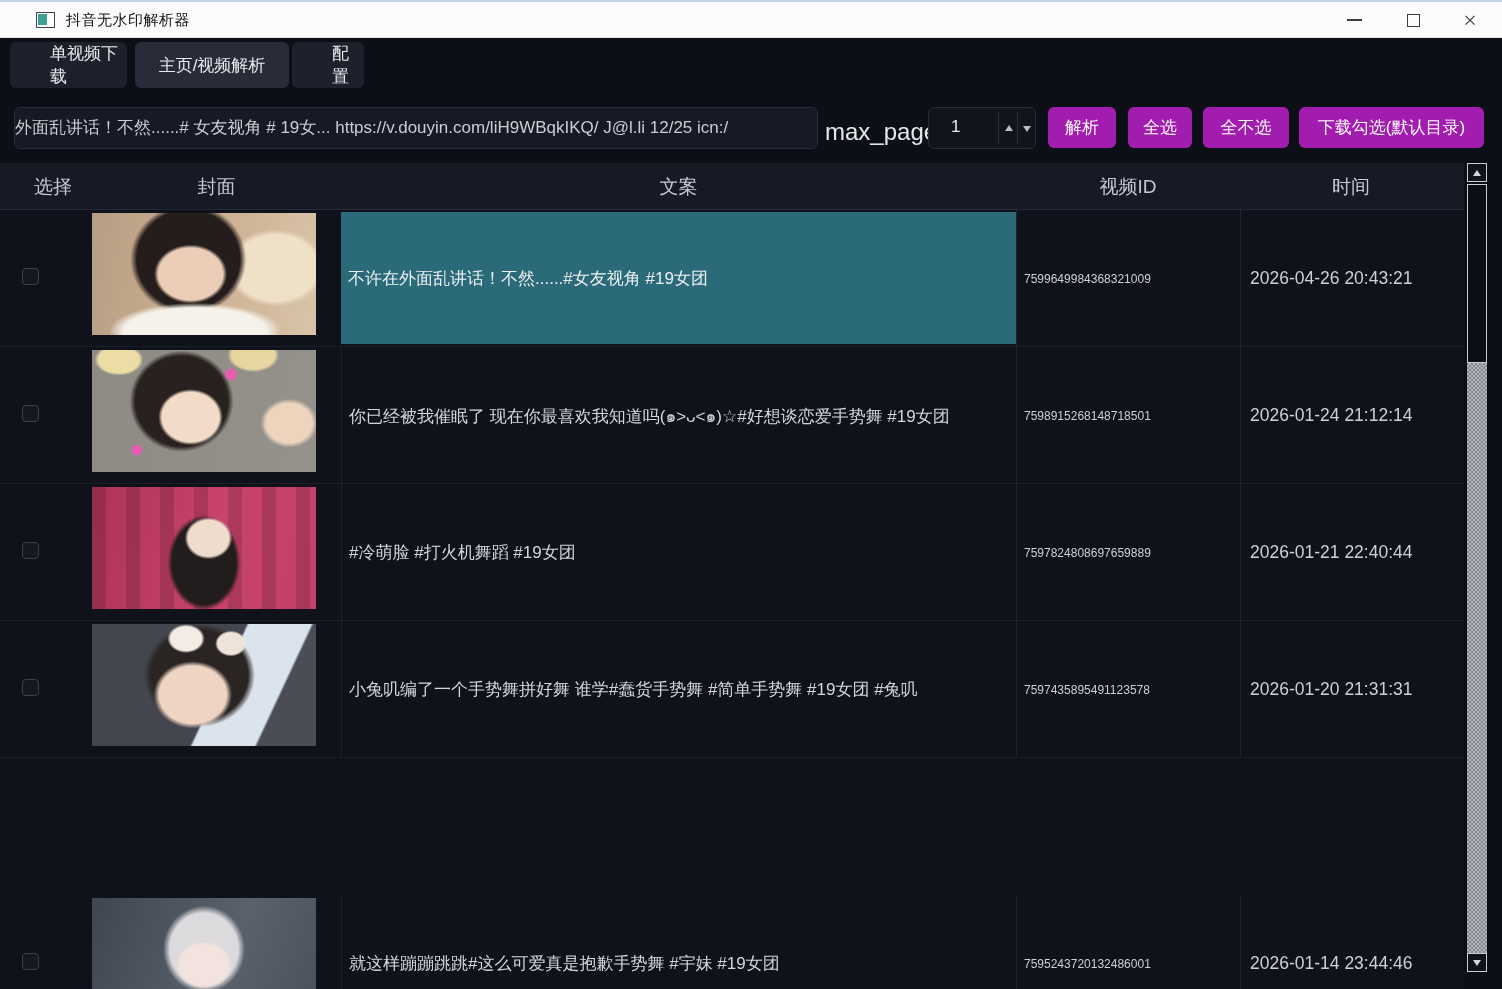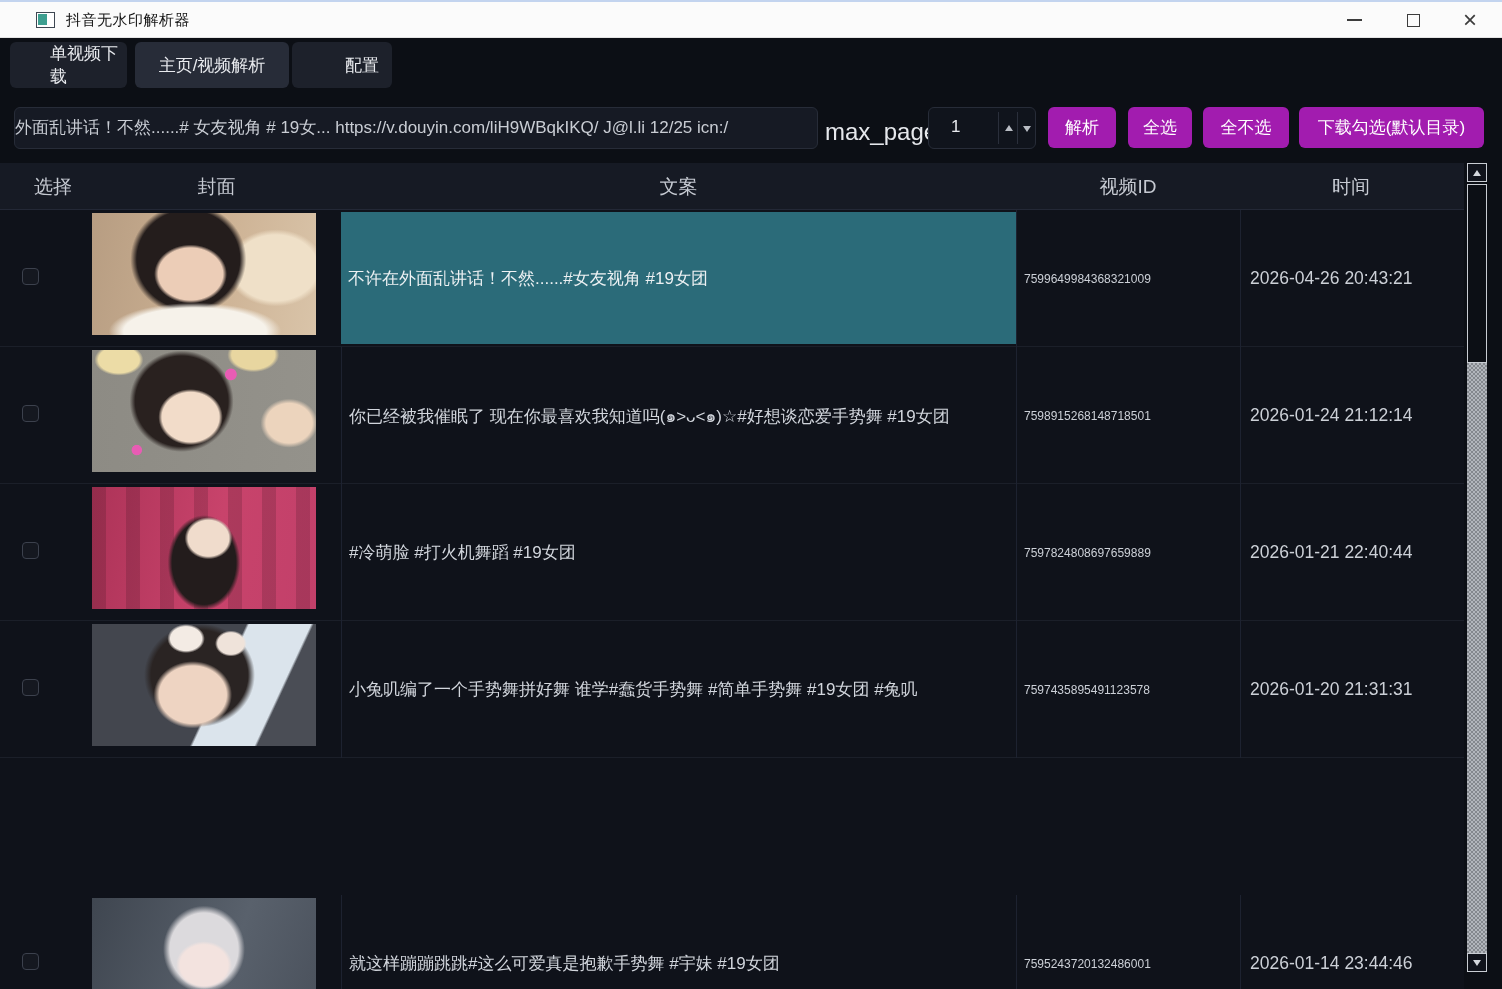--- a/index.html
+++ b/index.html
@@ -2,37 +2,37 @@
 <html><head>
 <meta charset="utf-8">
 <style>
   * { margin:0; padding:0; box-sizing:border-box; }
   html,body { width:1502px; height:989px; overflow:hidden; background:#0c0f15;
     font-family:"Liberation Sans","DejaVu Sans",sans-serif; }
   #app { position:absolute; inset:0; width:1502px; height:989px; background:#0c0f15; overflow:hidden; }
 
   
   #titlebar { position:absolute; left:0; top:0; width:1502px; height:38px; background:#fbfbfb;
-    border-top:2px solid #c3d4ef; border-bottom:1px solid #e4e4e4; }
+    border-top:2px solid #c3d4ef; border-bottom:1px solid #e4e4e4;font-family:Liberation Serif, serif; }
   #app-icon { position:absolute; left:36px; top:10px; width:19px; height:16px; background:#fff;
     border:1.5px solid #3e4752; }
   #app-icon::before { content:""; position:absolute; left:1px; top:1px; width:9px; height:11px; background:#3e9f90; }
   #window-title { position:absolute; left:66px; top:9px; font-size:15px; color:#141414; letter-spacing:.5px; }
   .wbtn { position:absolute; top:0; width:46px; height:36px; display:flex; align-items:center; justify-content:center; }
   #min-btn { left:1331px; } #max-btn { left:1390px; } #close-btn { left:1447px; }
   #min-btn .bar { width:15px; height:2px; background:#3c3c3c; }
   #max-btn .box { width:13px; height:13px; border:1.7px solid #3c3c3c; }
   #close-btn .x { font-size:24px; line-height:24px; color:#3c3c3c; font-weight:400; }
 
   
   .tab { position:absolute; top:42px; height:46px; border-radius:6px; background:#1d212b;
     color:#e9ebef; font-size:17px; display:flex; align-items:center; justify-content:center; }
   #tab-single { left:10px;  width:117px;padding-left:40px; }
   #tab-home   { left:135px; width:154px; background:#272c38; }
-  #tab-config { left:292px; width:100px;padding-left:40px; }
+  #tab-config { left:292px; width:72px;padding-left:40px; }
 
   
   #url-input { position:absolute; left:14px; top:107px; width:804px; height:42px; background:#161a24;
     border:1px solid #272c38; border-radius:6px; color:#c9cdd4; font-size:17px; line-height:40px;
     padding-left:9px; white-space:nowrap; overflow:hidden; }
   #url-input span { display:inline-block; text-indent:-9px; white-space:nowrap; }
   #max-pages-label { position:absolute; left:825px; top:118px; font-size:24px; color:#e6e8ec; }
   #spinbox { position:absolute; left:928px; top:107px; width:108px; height:42px; background:#10141c;
     border:1px solid #272c38; border-radius:6px; color:#e8eaee; font-size:17px; }
   #spin-value { position:absolute; left:22px; top:9px; }

